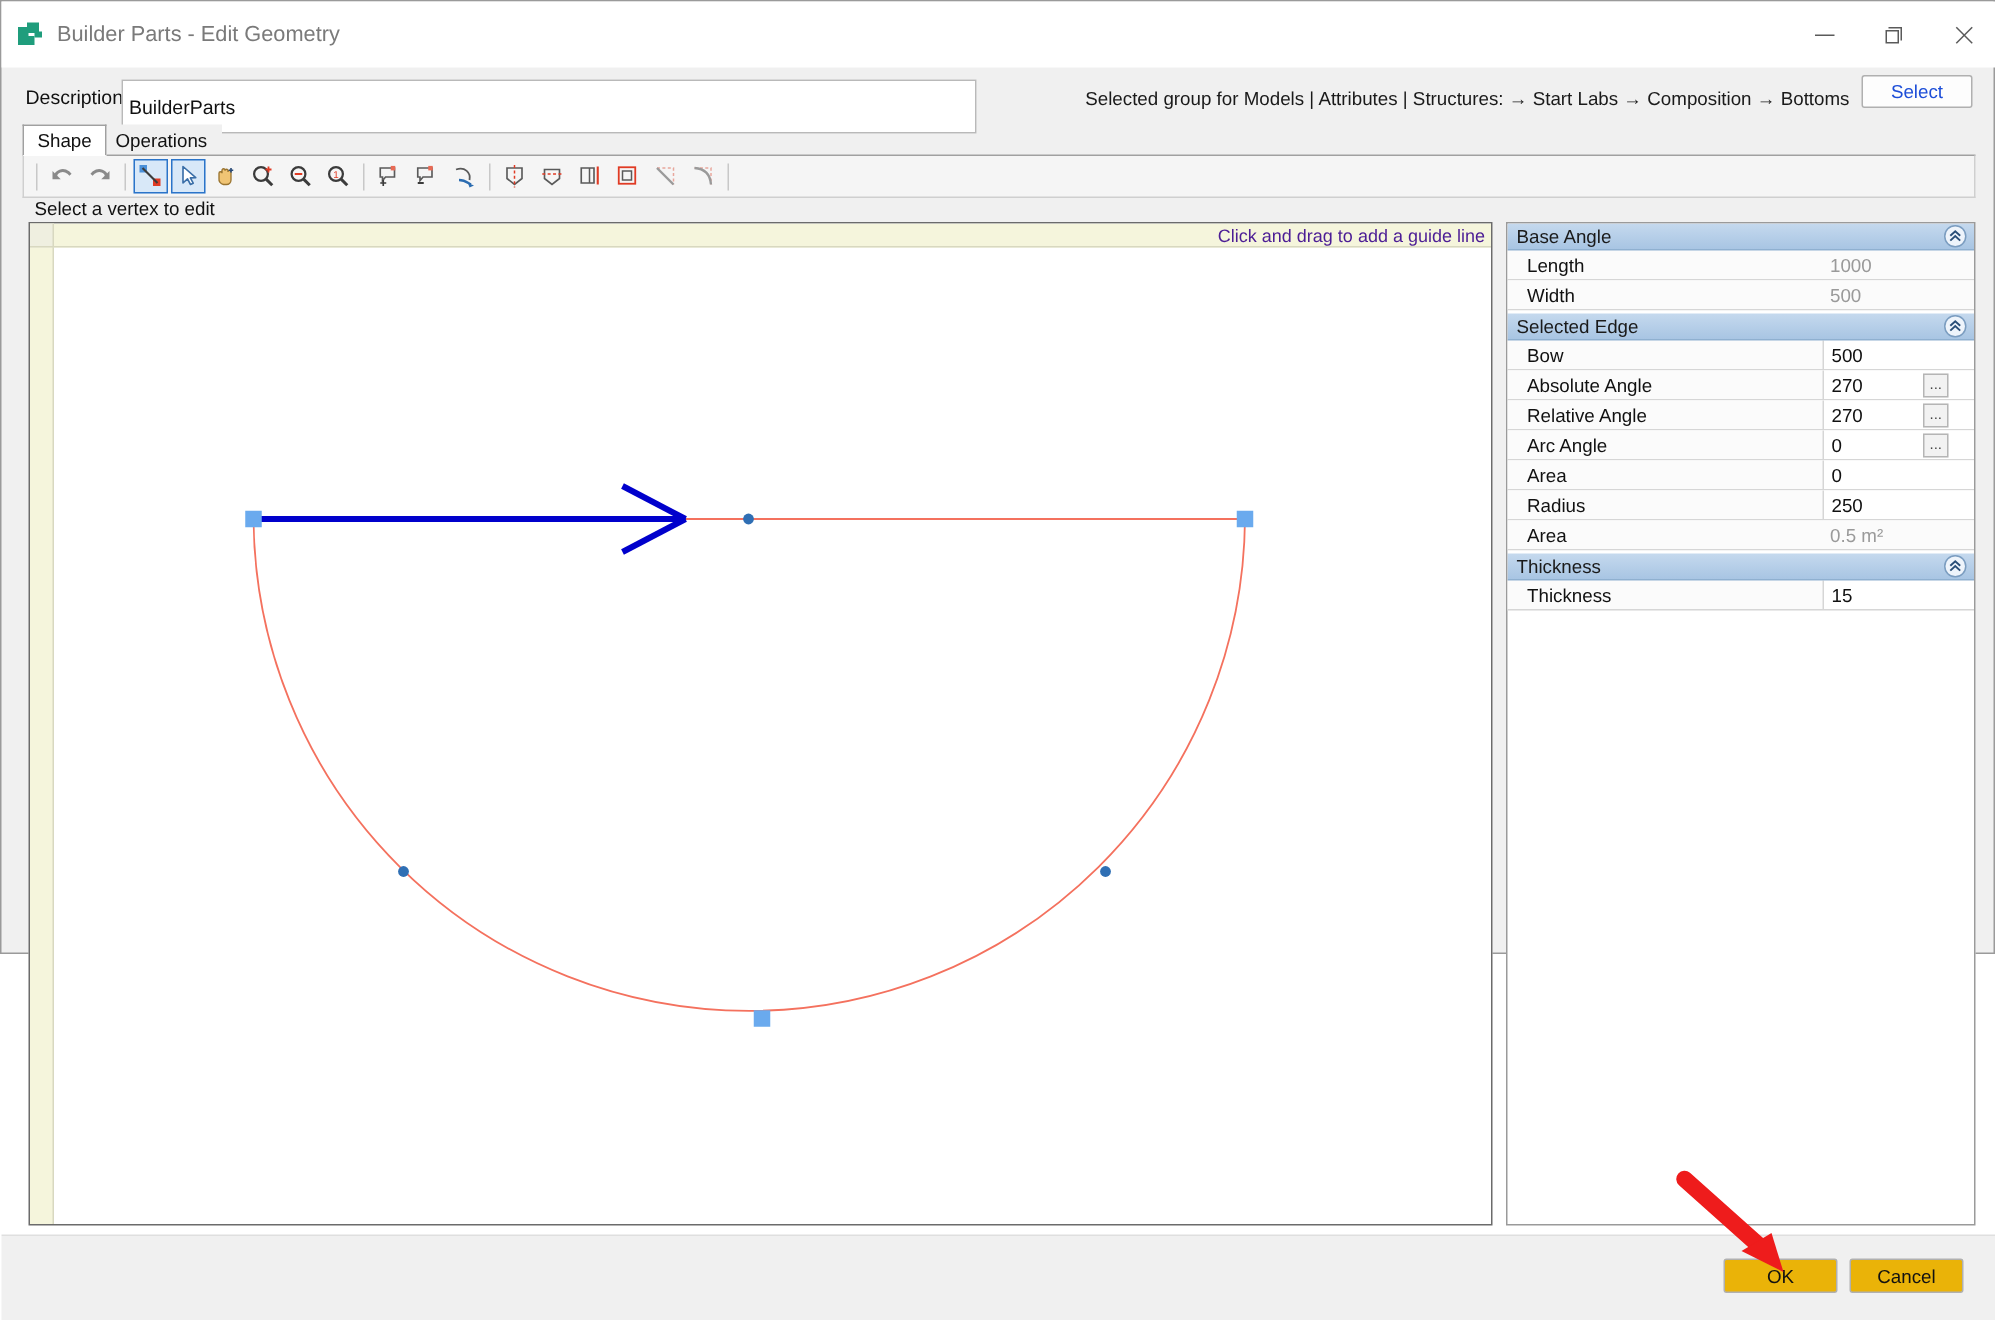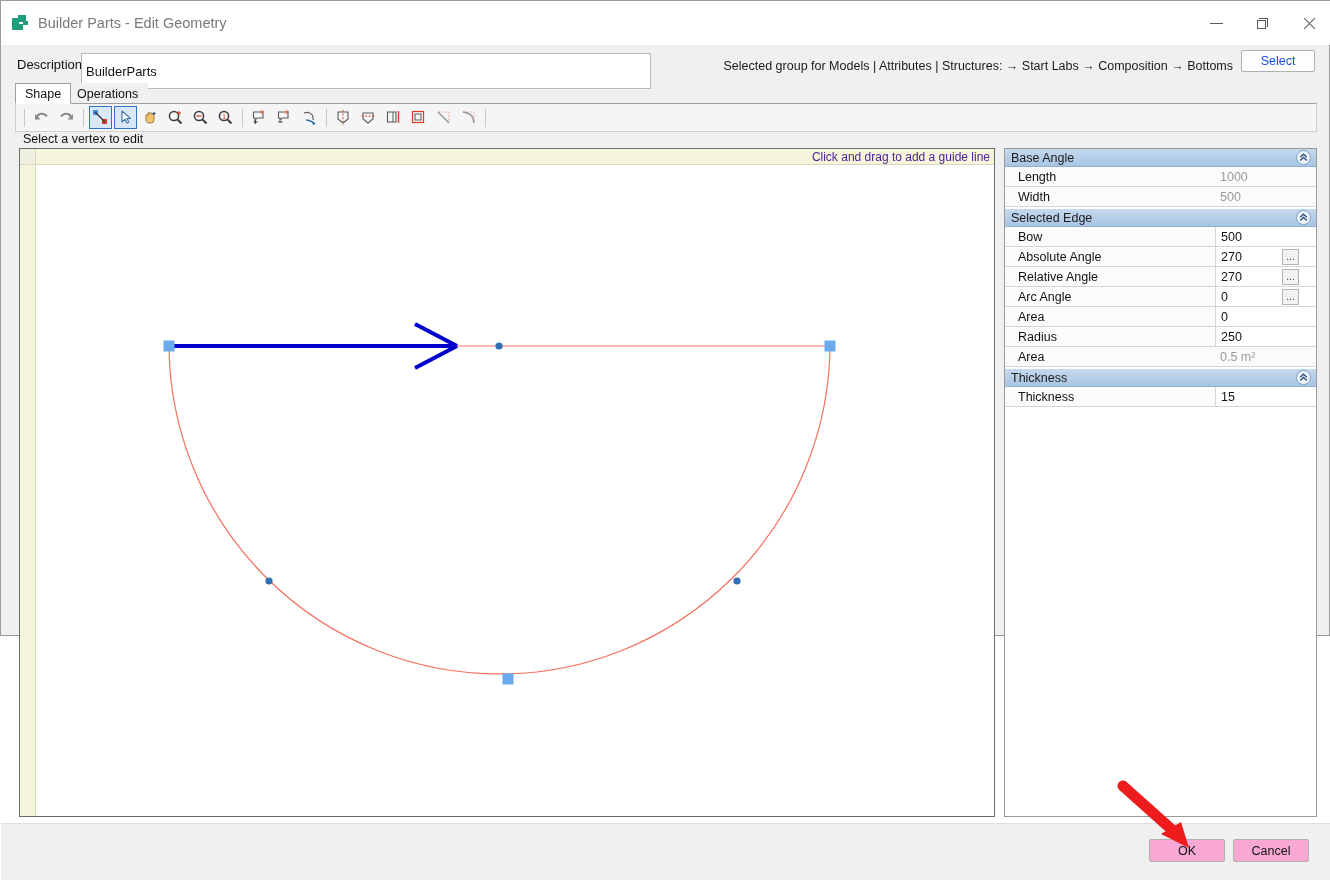--- a/index.html
+++ b/index.html
@@ -251,21 +251,21 @@
     width: 1330px; height: 1px; background: #dfdfdf;
   }
   .footer {
     position: absolute; left: 0; top: 823px;
     width: 1330px; height: 57px;
     background: #f0f0f0;
   }
   .fbtn {
     position: absolute; top: 838px;
     width: 76px; height: 23px;
-    background: #f9a8d4; border: 1px solid #b0b0b0;
+    background: #eab308; border: 1px solid #b0b0b0;
     border-radius: 2px;
     font-size: 12.5px; color: #111;
     display: flex; align-items: center; justify-content: center;
     cursor: pointer;
   }
   #ok-button { left: 1148px; }
   #cancel-button { left: 1232px; }
 
   .red-arrow { position: absolute; left: 1110px; top: 775px; pointer-events: none; }
 </style>

